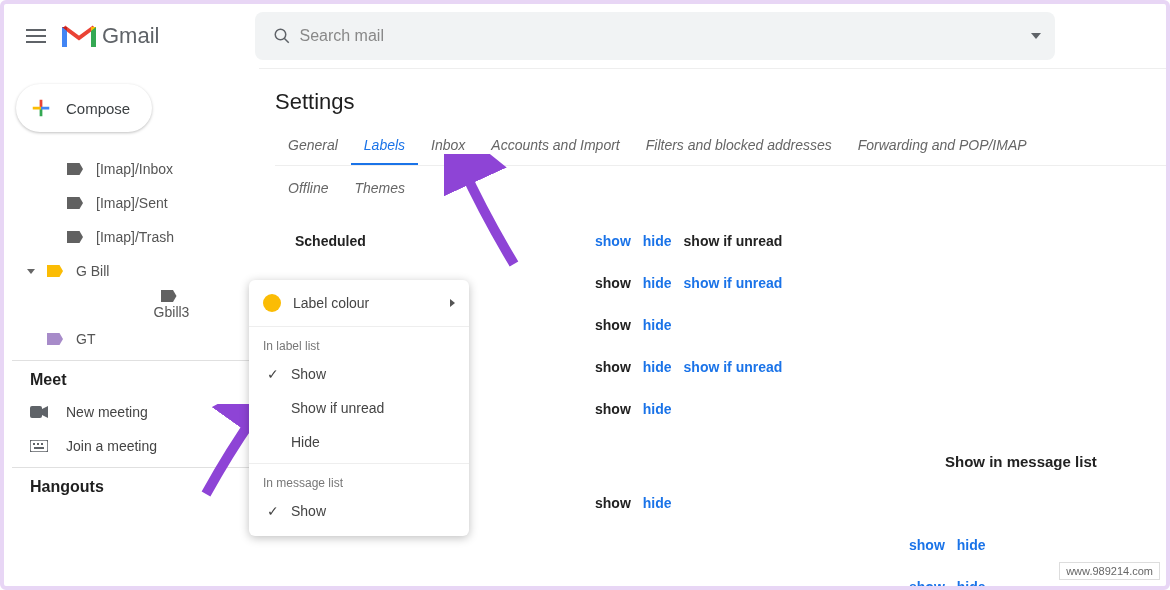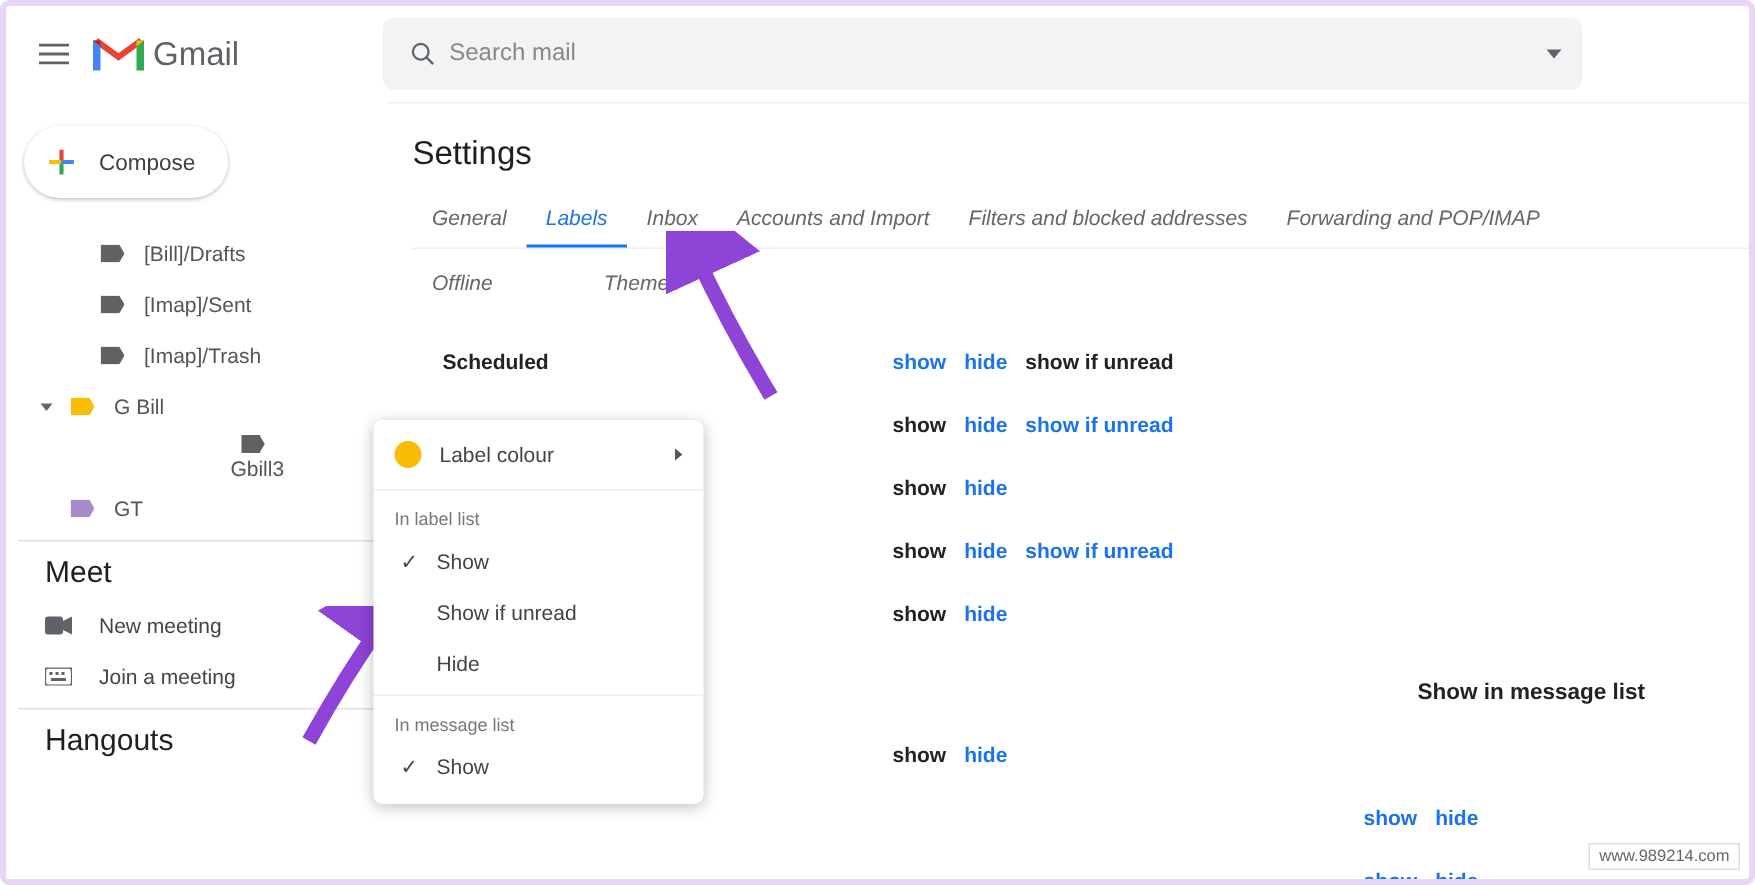--- a/index.html
+++ b/index.html
@@ -66,31 +66,31 @@
       height:34px; font-size:14px; color:#555;
       padding-left: 10px; cursor:pointer;
     }
     .sidebar-list li .pre { width:18px; display:flex; align-items:center; justify-content:center; }
     .sidebar-list li .ico { width:22px; height:16px; display:flex; align-items:center; justify-content:center; margin: 0 10px 0 4px;}
     .sidebar-list li.indent1 { padding-left: 30px; }
     .sidebar-list li.indent3 { padding-left: 80px; flex-direction: column; }
     .tag-ico { width:16px; height:12px; background:#616161; clip-path: polygon(0 0, 78% 0, 100% 50%, 78% 100%, 0 100%); }
     .tag-yellow { background:#fbbc04; }
     .tag-purple { background:#a78bc9; }
-    .section-title { font-size:20px; font-weight:normal; color:#1f1f1f; padding: 10px 0 6px 18px; }
+    .section-title { font-size:16px; font-weight:bold; color:#1f1f1f; padding: 10px 0 6px 18px; }
     .side-action { display:flex; align-items:center; height:34px; padding-left:18px; font-size:14px; cursor:pointer; }
     .side-action .micon { width:24px; margin-right:12px; display:flex; align-items:center; }
     .hr { border:none; border-top:1px solid #e0e0e0; margin: 4px 0 0 0; }
     
     .main { flex:1; padding: 20px 0 0 16px; border-top:1px solid #eee; position:relative; }
     .settings-title { font-size:22px; color:#1f1f1f; margin-bottom:12px; }
     .tabs-row { display:flex; flex-wrap:wrap; gap: 0; border-bottom:1px solid #eee; padding-bottom:0; }
     .tab { font-size:14px; color:#666; padding: 10px 13px; cursor:pointer; white-space:nowrap;font-style:italic; }
     .tab.active { color:#1a73e8; border-bottom:2px solid #1a73e8; font-weight:500; }
-    .tabs-row2 { display:flex;gap:48px; }
+    .tabs-row2 { display:flex; }
     .tabs-row2 .tab { padding-top:14px; }
     .settings-body { padding: 14px 0 0 20px; }
     .row { display:flex; align-items:center; height:42px; font-size:14px; }
     .row .lname { width:300px; color:#222; font-weight:bold;}
     .row .sname { width:614px; color:#222; font-weight:bold;}
     .row .val { font-weight:bold; }
     .row .link { color:#1a73e8; cursor:pointer; margin-left: 12px; font-weight:bold;}
     .row .link.first { margin-left:0; }
     .row .strong { color:#222; }
     .row .vals { display:flex; gap:0; }
@@ -166,21 +166,21 @@
       </svg>
       <span class="label">Compose</span>
     </div>
 
     <ul class="sidebar-list">
       <li class="indent1">
         <span class="pre"></span>
           <span class="ico">
             <span class="tag-ico"></span>
           </span>
-        <span>[Bill]/Drafts</span>
+        <span>[Imap]/Inbox</span>
       </li>
       <li class="indent1">
         <span class="pre"></span>
           <span class="ico">
             <span class="tag-ico"></span>
           </span>
         <span>[Imap]/Sent</span>
       </li>
       <li class="indent1">
         <span class="pre"></span>

